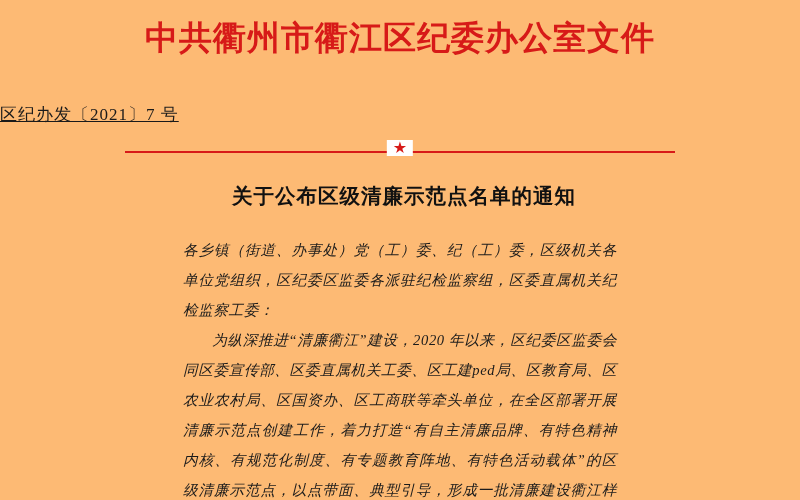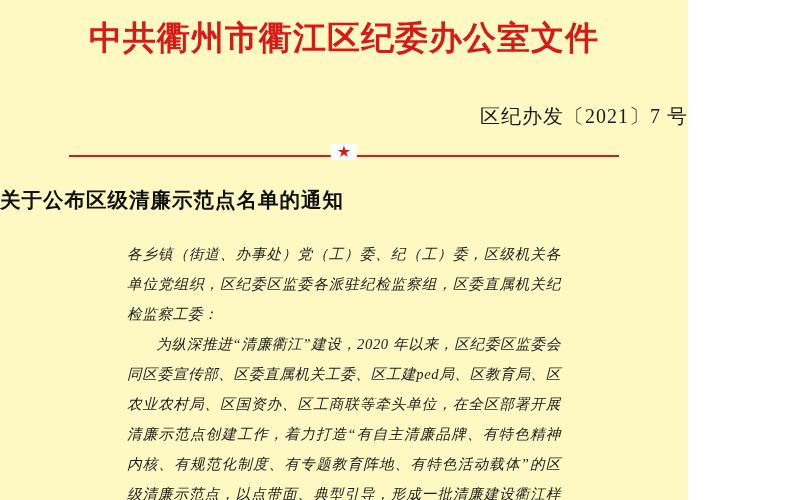--- a/index.html
+++ b/index.html
@@ -8,44 +8,45 @@
   }
   body {
     width: 800px;
     height: 500px;
     background: #ffffff;
     font-family: "Liberation Serif", "DejaVu Serif", serif;
     overflow: hidden;
   }
   .page {
     position: relative;
-    width: 688px;
+    width: 800px;
     height: 500px;
-    background: #fef9c3;
+    background: #fdba74;
     box-sizing: border-box;
   }
   .doc-header {
     text-align: center;
     padding-top: 18px;
   }
   .doc-title {
     color: #d71a18;
     font-size: 33px;
     font-weight: bold;
     letter-spacing: 1px;
     line-height: 1.25;
     font-family: "Liberation Serif", "DejaVu Serif", serif;
     white-space: nowrap;
   }
   .doc-number {
-    text-align: right;
+    text-align: left;
     margin-top: 44px;
-    font-size: 20px;
+    font-size: 17px;
     color: #1a1a1a;
     letter-spacing: 1px;
+    text-decoration: underline;
   }
   .star-rule {
     position: relative;
     margin: 18px auto 0 auto;
     width: 550px;
     height: 14px;
   }
   .star-rule .line {
     position: absolute;
     top: 7px;
@@ -59,26 +60,27 @@
     top: -4px;
     left: 50%;
     transform: translateX(-50%);
     color: #d71a18;
     font-size: 16px;
     line-height: 16px;
     background: #ffffff;
     padding: 0 6px;
   }
   .subject {
-    text-align: left;
+    text-align: center;
     margin-top: 24px;
     font-size: 20.5px;
     font-weight: bold;
     color: #111111;
     letter-spacing: 1px;
+    padding-left: 8px;
   }
   .body-text {
     margin: 26px auto 0 auto;
     width: 434px;
     color: #1b1b1b;
     font-size: 14.6px;
     line-height: 2.05;
     text-align: justify;
     letter-spacing: 0.6px;
   }

